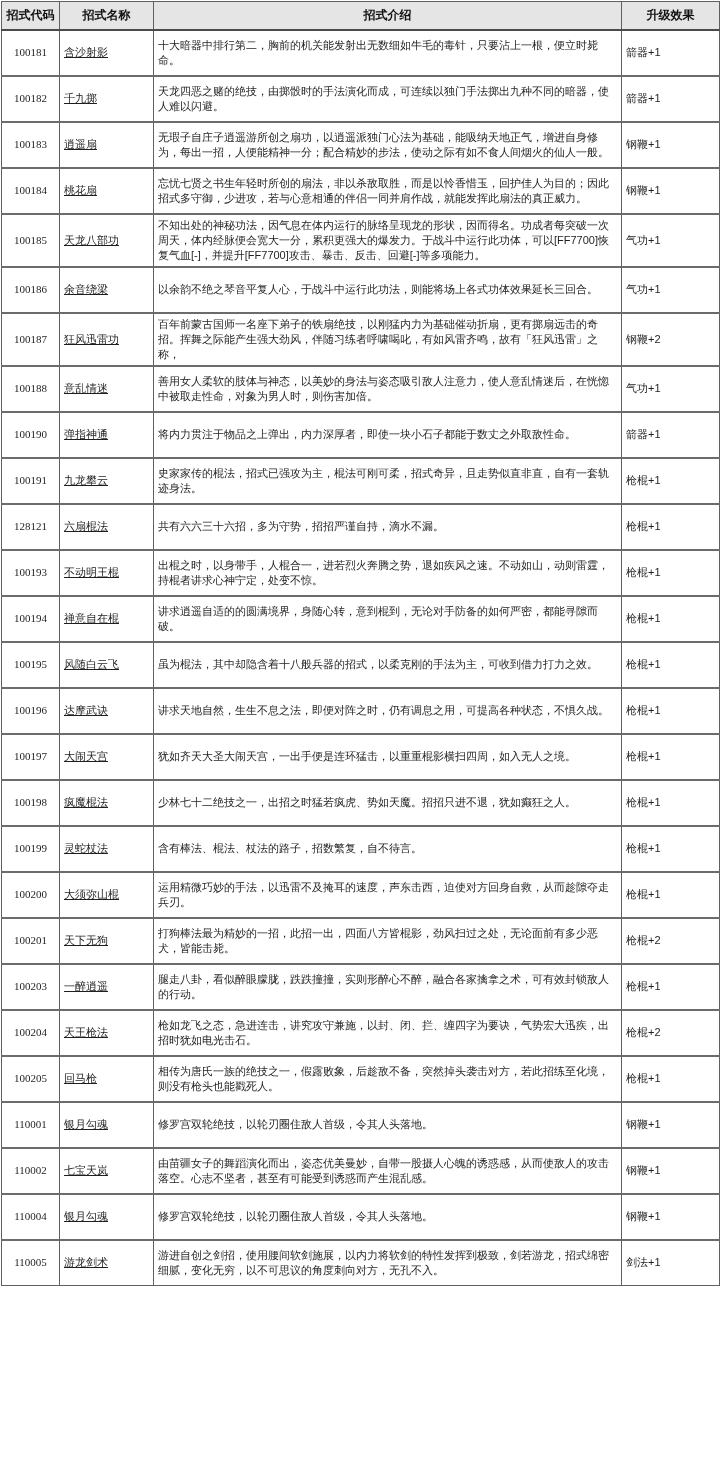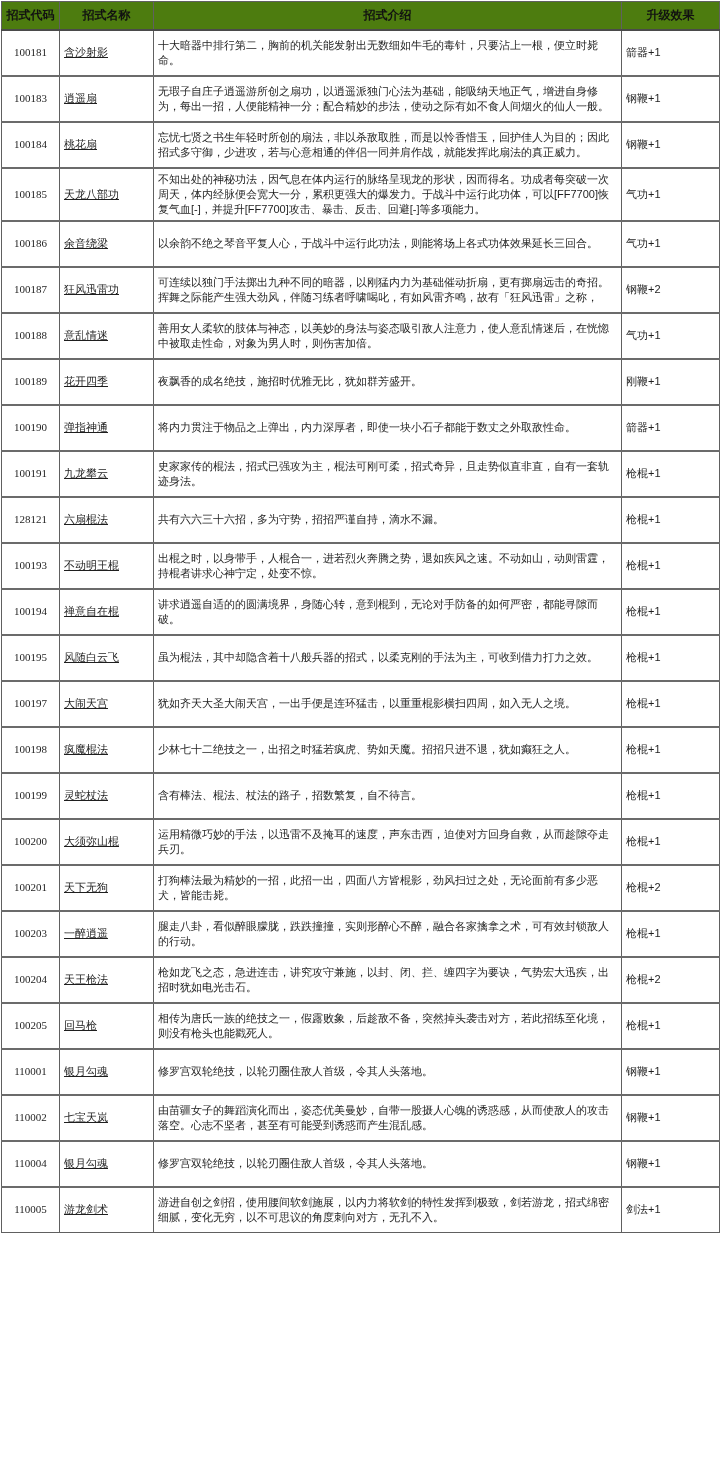--- a/index.html
+++ b/index.html
@@ -24,21 +24,21 @@
     box-sizing: border-box;
     vertical-align: middle;
     color: #1f1f1f;
     font-size: 11px;
     line-height: 15px;
     padding: 3px 4px;
     word-break: break-all;
     overflow-wrap: anywhere;
   }
   table.move-table th {
-    background: #4d7c0f;
+    background: #e5e5e5;
     color: #111111;
     font-weight: bold;
     font-size: 12px;
     height: 28px;
     text-align: center;
     border-bottom: 2px solid #4a4a4a;
   }
   col.c-code   { width: 58px; }
   col.c-name   { width: 94px; }
   col.c-desc   { width: 468px; }
@@ -74,20 +74,26 @@
       </tr>
     </thead>
     <tbody>
         <tr>
           <td class="col-code">100181</td>
           <td class="col-name">含沙射影</td>
           <td class="col-desc">十大暗器中排行第二，胸前的机关能发射出无数细如牛毛的毒针，只要沾上一根，便立时毙命。</td>
           <td class="col-effect">箭器+1</td>
         </tr>
         <tr>
+          <td class="col-code">100182</td>
+          <td class="col-name">千九掷</td>
+          <td class="col-desc">天龙四恶之赌的绝技，由掷骰时的手法演化而成，可连续以独门手法掷出九种不同的暗器，使人难以闪避。</td>
+          <td class="col-effect">箭器+1</td>
+        </tr>
+        <tr>
           <td class="col-code">100183</td>
           <td class="col-name">逍遥扇</td>
           <td class="col-desc">无瑕子自庄子逍遥游所创之扇功，以逍遥派独门心法为基础，能吸纳天地正气，增进自身修为，每出一招，人便能精神一分；配合精妙的步法，使动之际有如不食人间烟火的仙人一般。</td>
           <td class="col-effect">钢鞭+1</td>
         </tr>
         <tr>
           <td class="col-code">100184</td>
           <td class="col-name">桃花扇</td>
           <td class="col-desc">忘忧七贤之书生年轻时所创的扇法，非以杀敌取胜，而是以怜香惜玉，回护佳人为目的；因此招式多守御，少进攻，若与心意相通的伴侣一同并肩作战，就能发挥此扇法的真正威力。</td>
           <td class="col-effect">钢鞭+1</td>
@@ -100,36 +106,30 @@
         </tr>
         <tr>
           <td class="col-code">100186</td>
           <td class="col-name">余音绕梁</td>
           <td class="col-desc">以余韵不绝之琴音平复人心，于战斗中运行此功法，则能将场上各式功体效果延长三回合。</td>
           <td class="col-effect">气功+1</td>
         </tr>
         <tr>
           <td class="col-code">100187</td>
           <td class="col-name">狂风迅雷功</td>
-          <td class="col-desc">可连续以独门手法掷出九种不同的暗器，以刚猛内力为基础催动折扇，更有掷扇远击的奇招。挥舞之际能产生强大劲风，伴随习练者呼啸喝叱，有如风雷齐鸣，故有「狂风迅雷」之称，</td>
+          <td class="col-desc">百年前蒙古国师一名座下弟子的铁扇绝技，以刚猛内力为基础催动折扇，更有掷扇远击的奇招。挥舞之际能产生强大劲风，伴随习练者呼啸喝叱，有如风雷齐鸣，故有「狂风迅雷」之称，</td>
           <td class="col-effect">钢鞭+2</td>
         </tr>
         <tr>
           <td class="col-code">100188</td>
           <td class="col-name">意乱情迷</td>
           <td class="col-desc">善用女人柔软的肢体与神态，以美妙的身法与姿态吸引敌人注意力，使人意乱情迷后，在恍惚中被取走性命，对象为男人时，则伤害加倍。</td>
           <td class="col-effect">气功+1</td>
         </tr>
         <tr>
-          <td class="col-code">100189</td>
-          <td class="col-name">花开四季</td>
-          <td class="col-desc">夜飘香的成名绝技，施招时优雅无比，犹如群芳盛开。</td>
-          <td class="col-effect">刚鞭+1</td>
-        </tr>
-        <tr>
           <td class="col-code">100190</td>
           <td class="col-name">弹指神通</td>
           <td class="col-desc">将内力贯注于物品之上弹出，内力深厚者，即使一块小石子都能于数丈之外取敌性命。</td>
           <td class="col-effect">箭器+1</td>
         </tr>
         <tr>
           <td class="col-code">100191</td>
           <td class="col-name">九龙攀云</td>
           <td class="col-desc">史家家传的棍法，招式已强攻为主，棍法可刚可柔，招式奇异，且走势似直非直，自有一套轨迹身法。</td>
           <td class="col-effect">枪棍+1</td>
@@ -149,20 +149,26 @@
         <tr>
           <td class="col-code">100194</td>
           <td class="col-name">禅意自在棍</td>
           <td class="col-desc">讲求逍遥自适的的圆满境界，身随心转，意到棍到，无论对手防备的如何严密，都能寻隙而破。</td>
           <td class="col-effect">枪棍+1</td>
         </tr>
         <tr>
           <td class="col-code">100195</td>
           <td class="col-name">风随白云飞</td>
           <td class="col-desc">虽为棍法，其中却隐含着十八般兵器的招式，以柔克刚的手法为主，可收到借力打力之效。</td>
+          <td class="col-effect">枪棍+1</td>
+        </tr>
+        <tr>
+          <td class="col-code">100196</td>
+          <td class="col-name">达摩武诀</td>
+          <td class="col-desc">讲求天地自然，生生不息之法，即便对阵之时，仍有调息之用，可提高各种状态，不惧久战。</td>
           <td class="col-effect">枪棍+1</td>
         </tr>
         <tr>
           <td class="col-code">100197</td>
           <td class="col-name">大闹天宫</td>
           <td class="col-desc">犹如齐天大圣大闹天宫，一出手便是连环猛击，以重重棍影横扫四周，如入无人之境。</td>
           <td class="col-effect">枪棍+1</td>
         </tr>
         <tr>
           <td class="col-code">100198</td>

